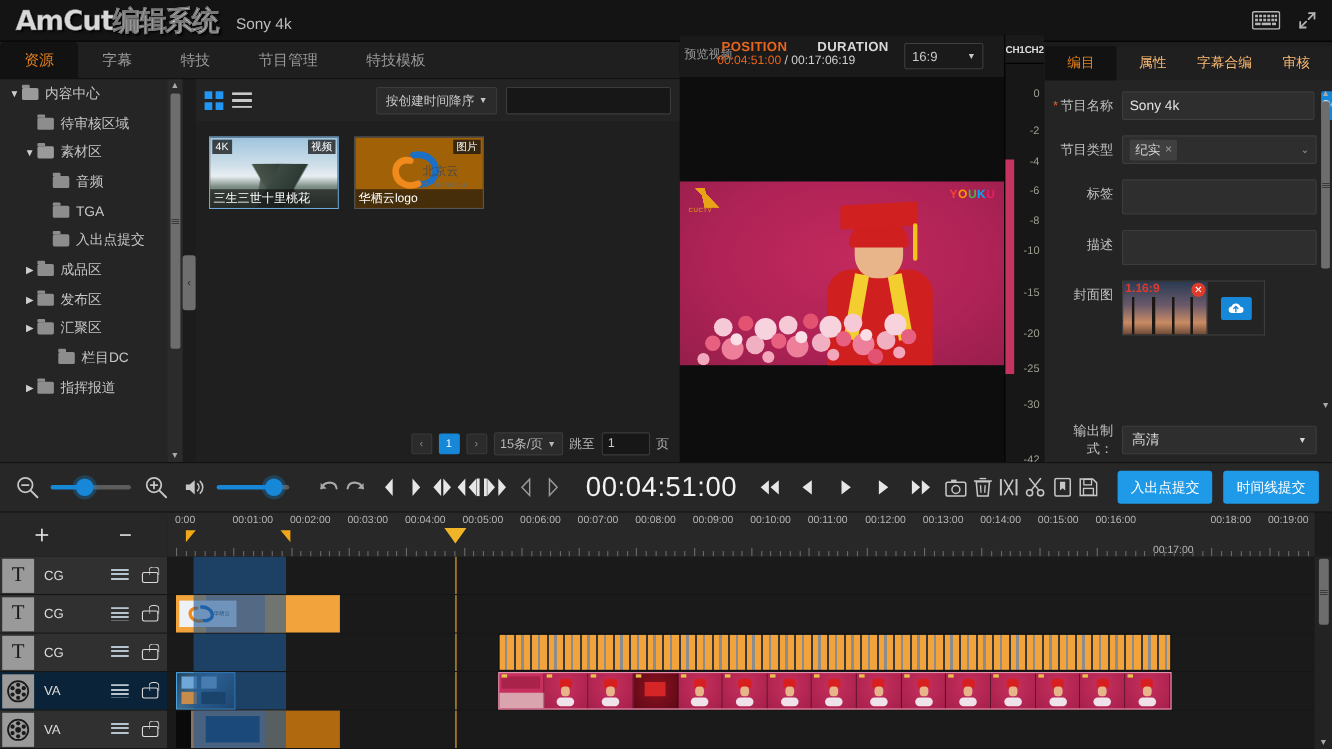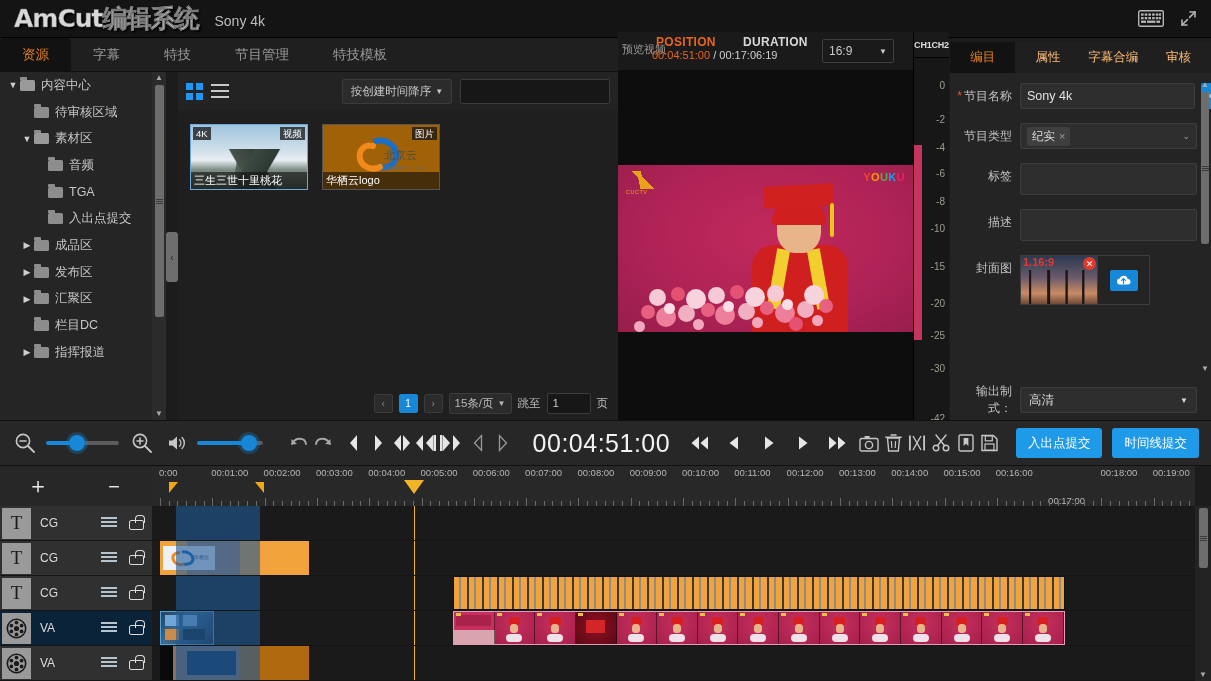--- a/index.html
+++ b/index.html
@@ -565,21 +565,21 @@
       <div class="tree-item" style="padding-left: 20px;">
         <span class="caret">▶</span>
         <span class="folder"></span>
         <span>发布区</span>
       </div>
       <div class="tree-item" style="padding-left: 20px;">
         <span class="caret">▶</span>
         <span class="folder"></span>
         <span>汇聚区</span>
       </div>
-      <div class="tree-item" style="padding-left: 20px;">
+      <div class="tree-item" style="padding-left: 20px; margin-left: 19px;">
         <span class="caret"></span>
         <span class="folder"></span>
         <span>栏目DC</span>
       </div>
       <div class="tree-item" style="padding-left: 20px;">
         <span class="caret">▶</span>
         <span class="folder"></span>
         <span>指挥报道</span>
       </div>
     </div>

